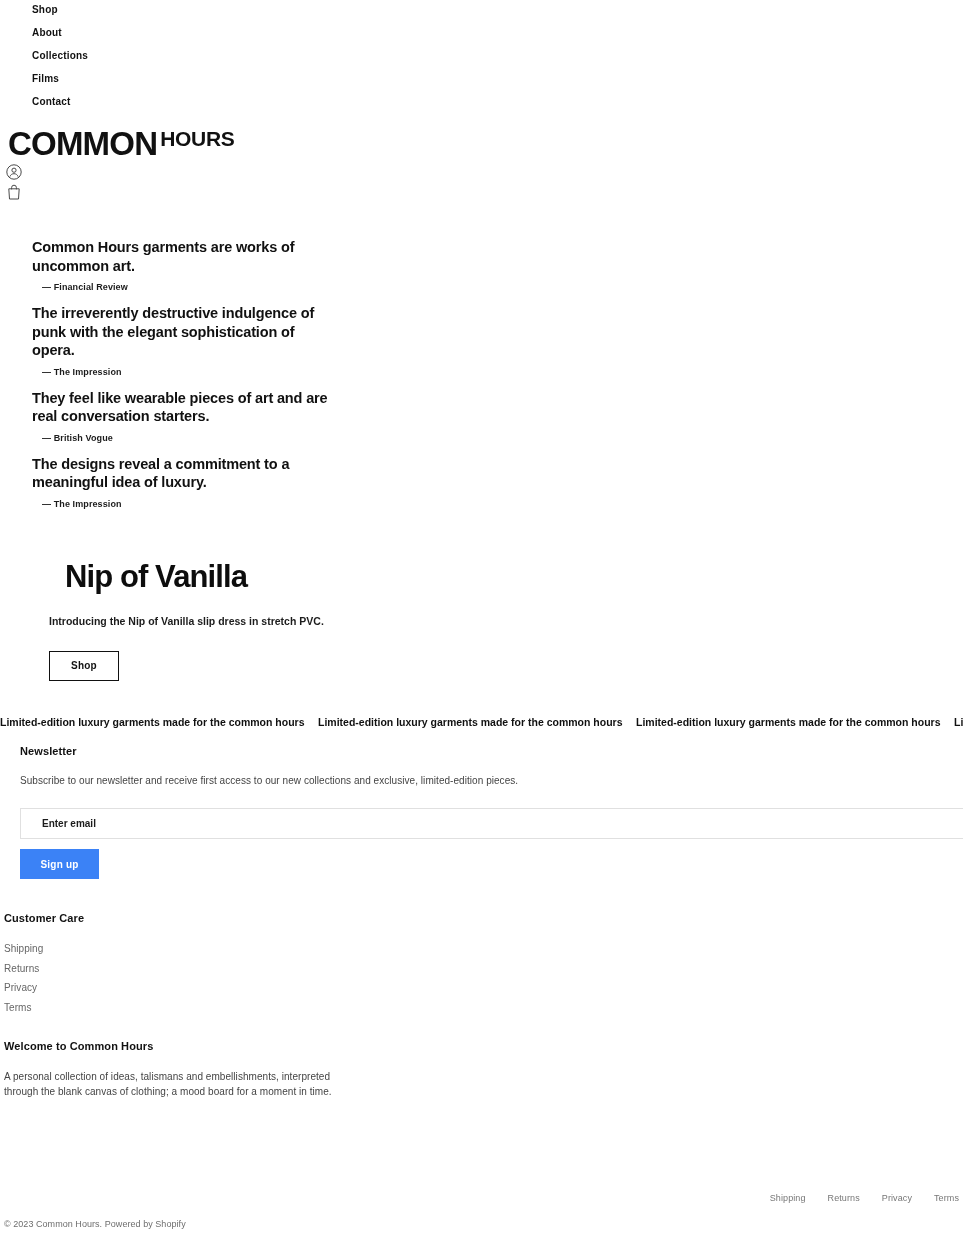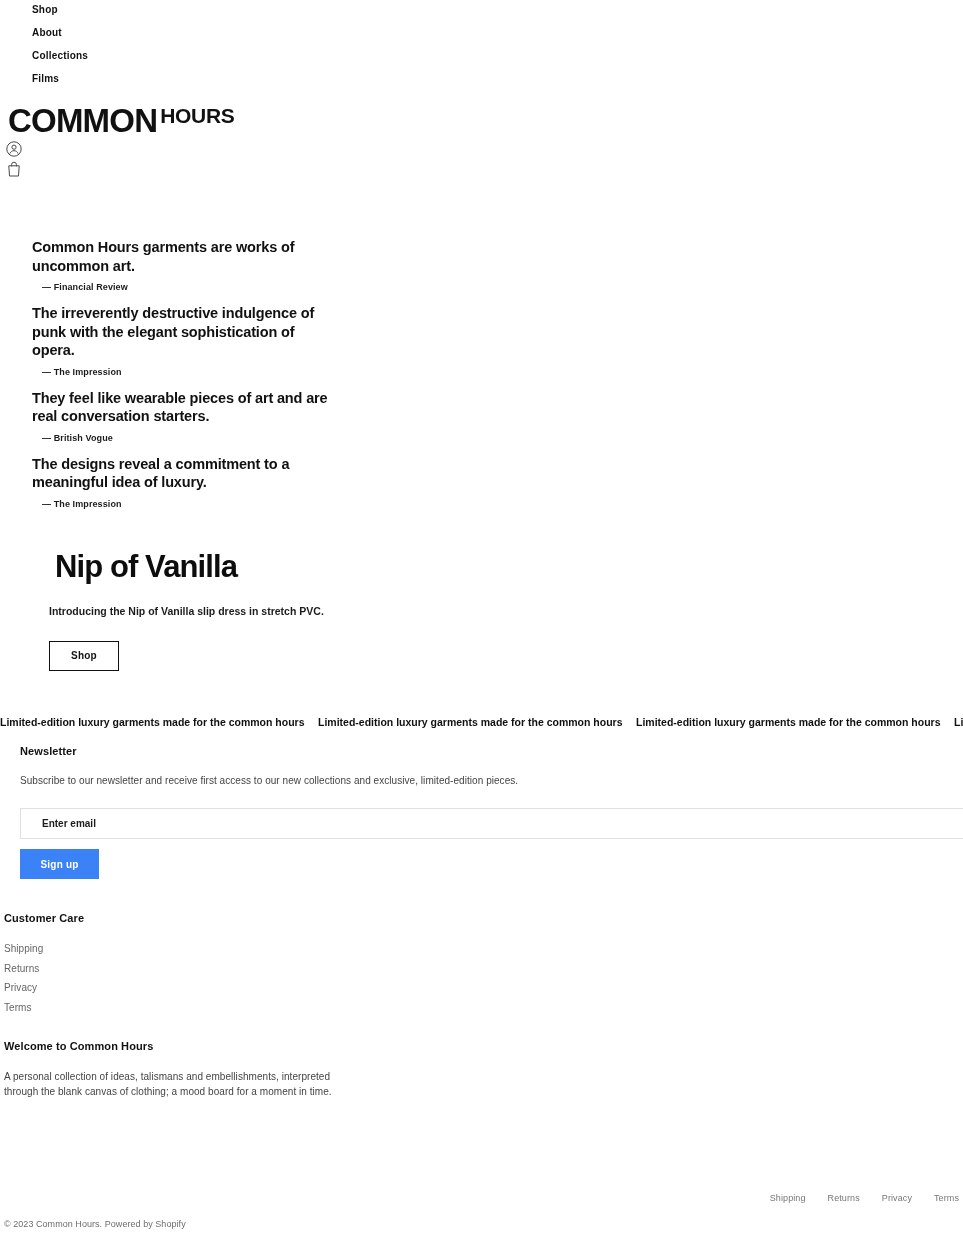--- a/index.html
+++ b/index.html
@@ -102,21 +102,21 @@
   }
 
   
   .hero-section {
     position: absolute;
     top: 543px;
     left: 49px;
     width: 700px;
   }
   .hero-title {
-    margin: 6px;
+    margin: 16px;
     font-size: 31px;
     font-weight: bold;
     letter-spacing: -0.9px;
     line-height: 36px;
     color: #0d0d0d;
   }
   .hero-sub {
     margin: 20px 0 0 0;
     font-size: 10.5px;
     font-weight: bold;
@@ -294,20 +294,21 @@
 </head>
 <body>
 
 <header class="site-header">
   <nav>
     <ul class="nav-list">
       <li class="nav-item">Shop</li>
       <li class="nav-item">About</li>
       <li class="nav-item">Collections</li>
       <li class="nav-item">Films</li>
+      <li class="nav-item">Contact</li>
     </ul>
   </nav>
 
   <div class="logo-block">
     <span class="logo-main">COMMON</span>
     <span class="logo-sub">HOURS</span>
   </div>
 
   <div class="header-icons">
     <span class="icon-btn">

